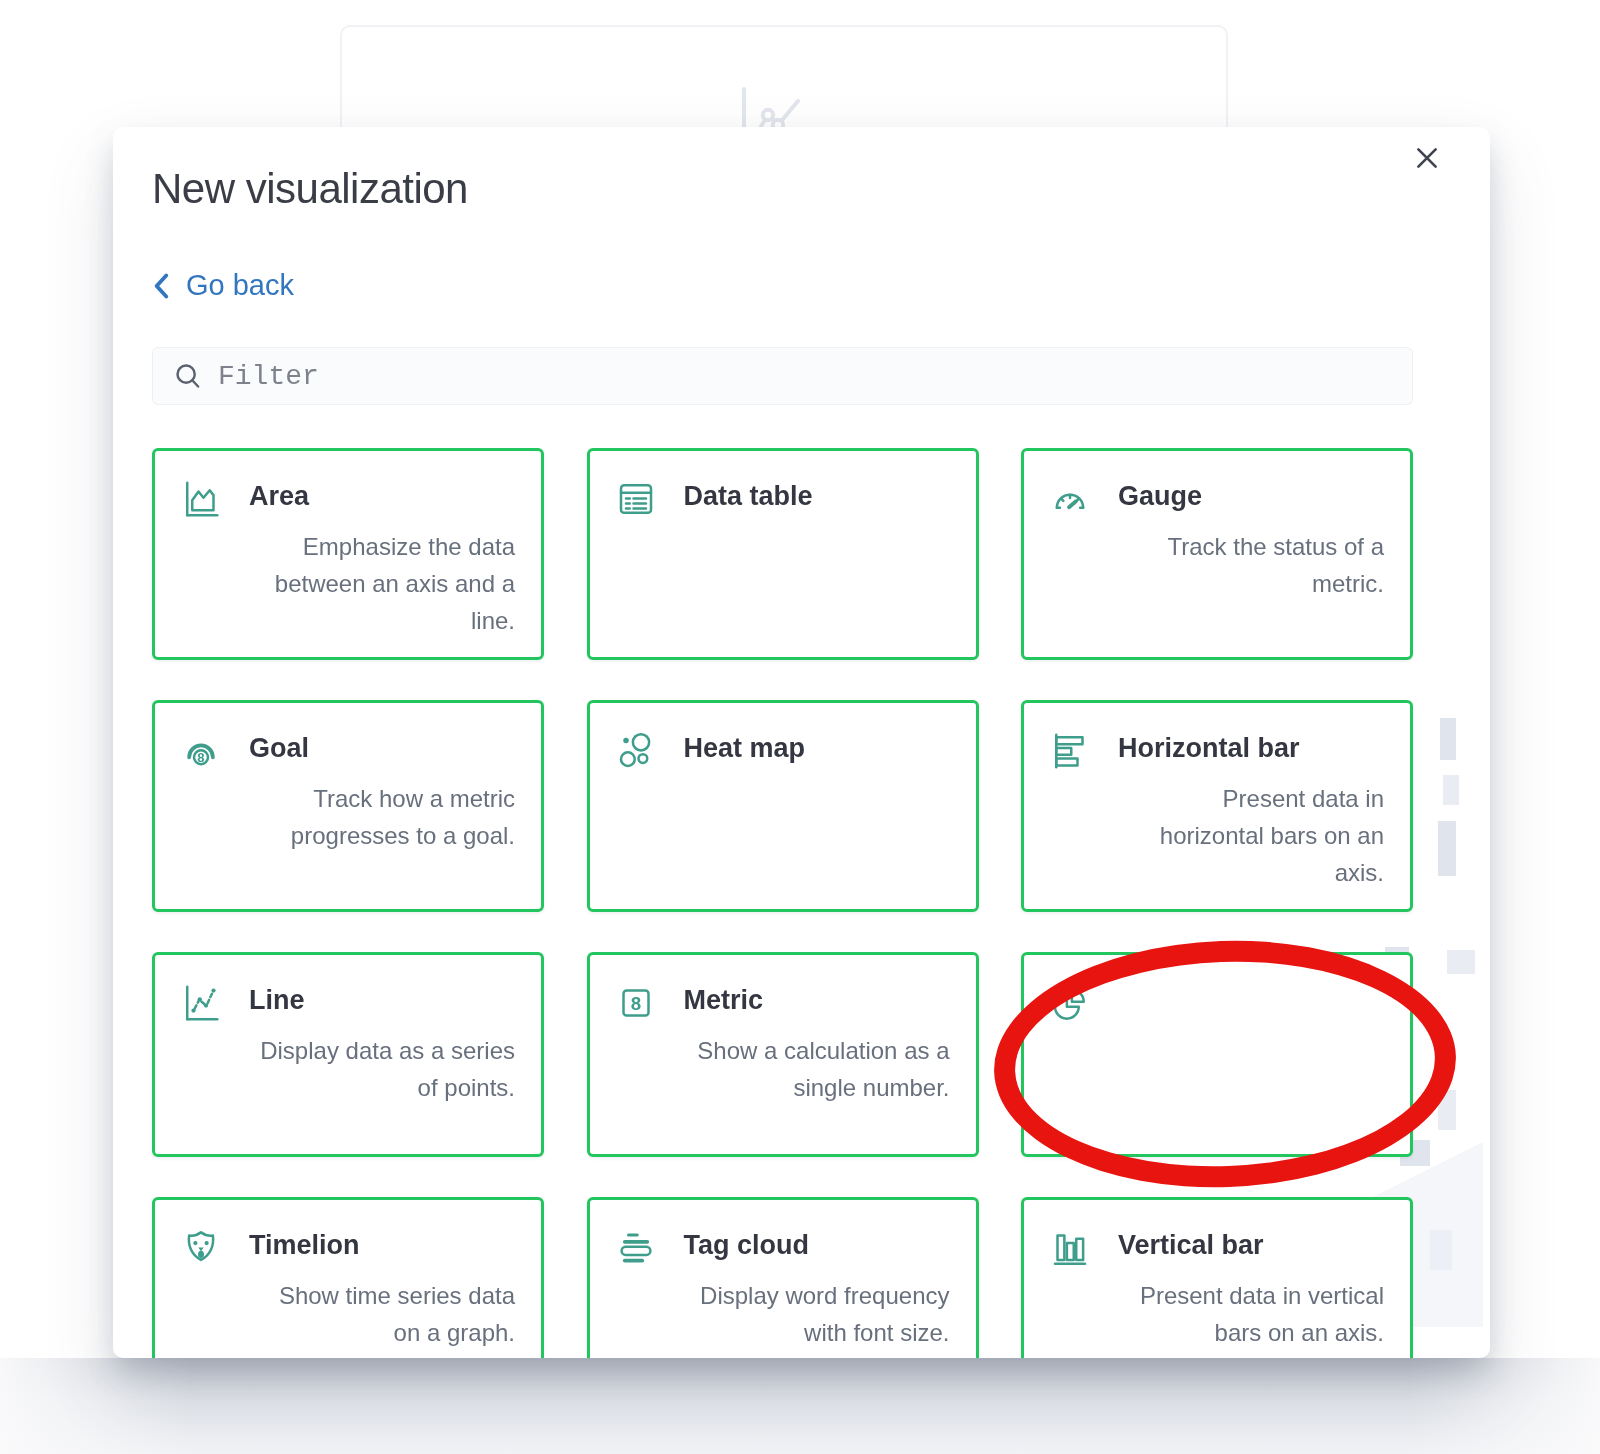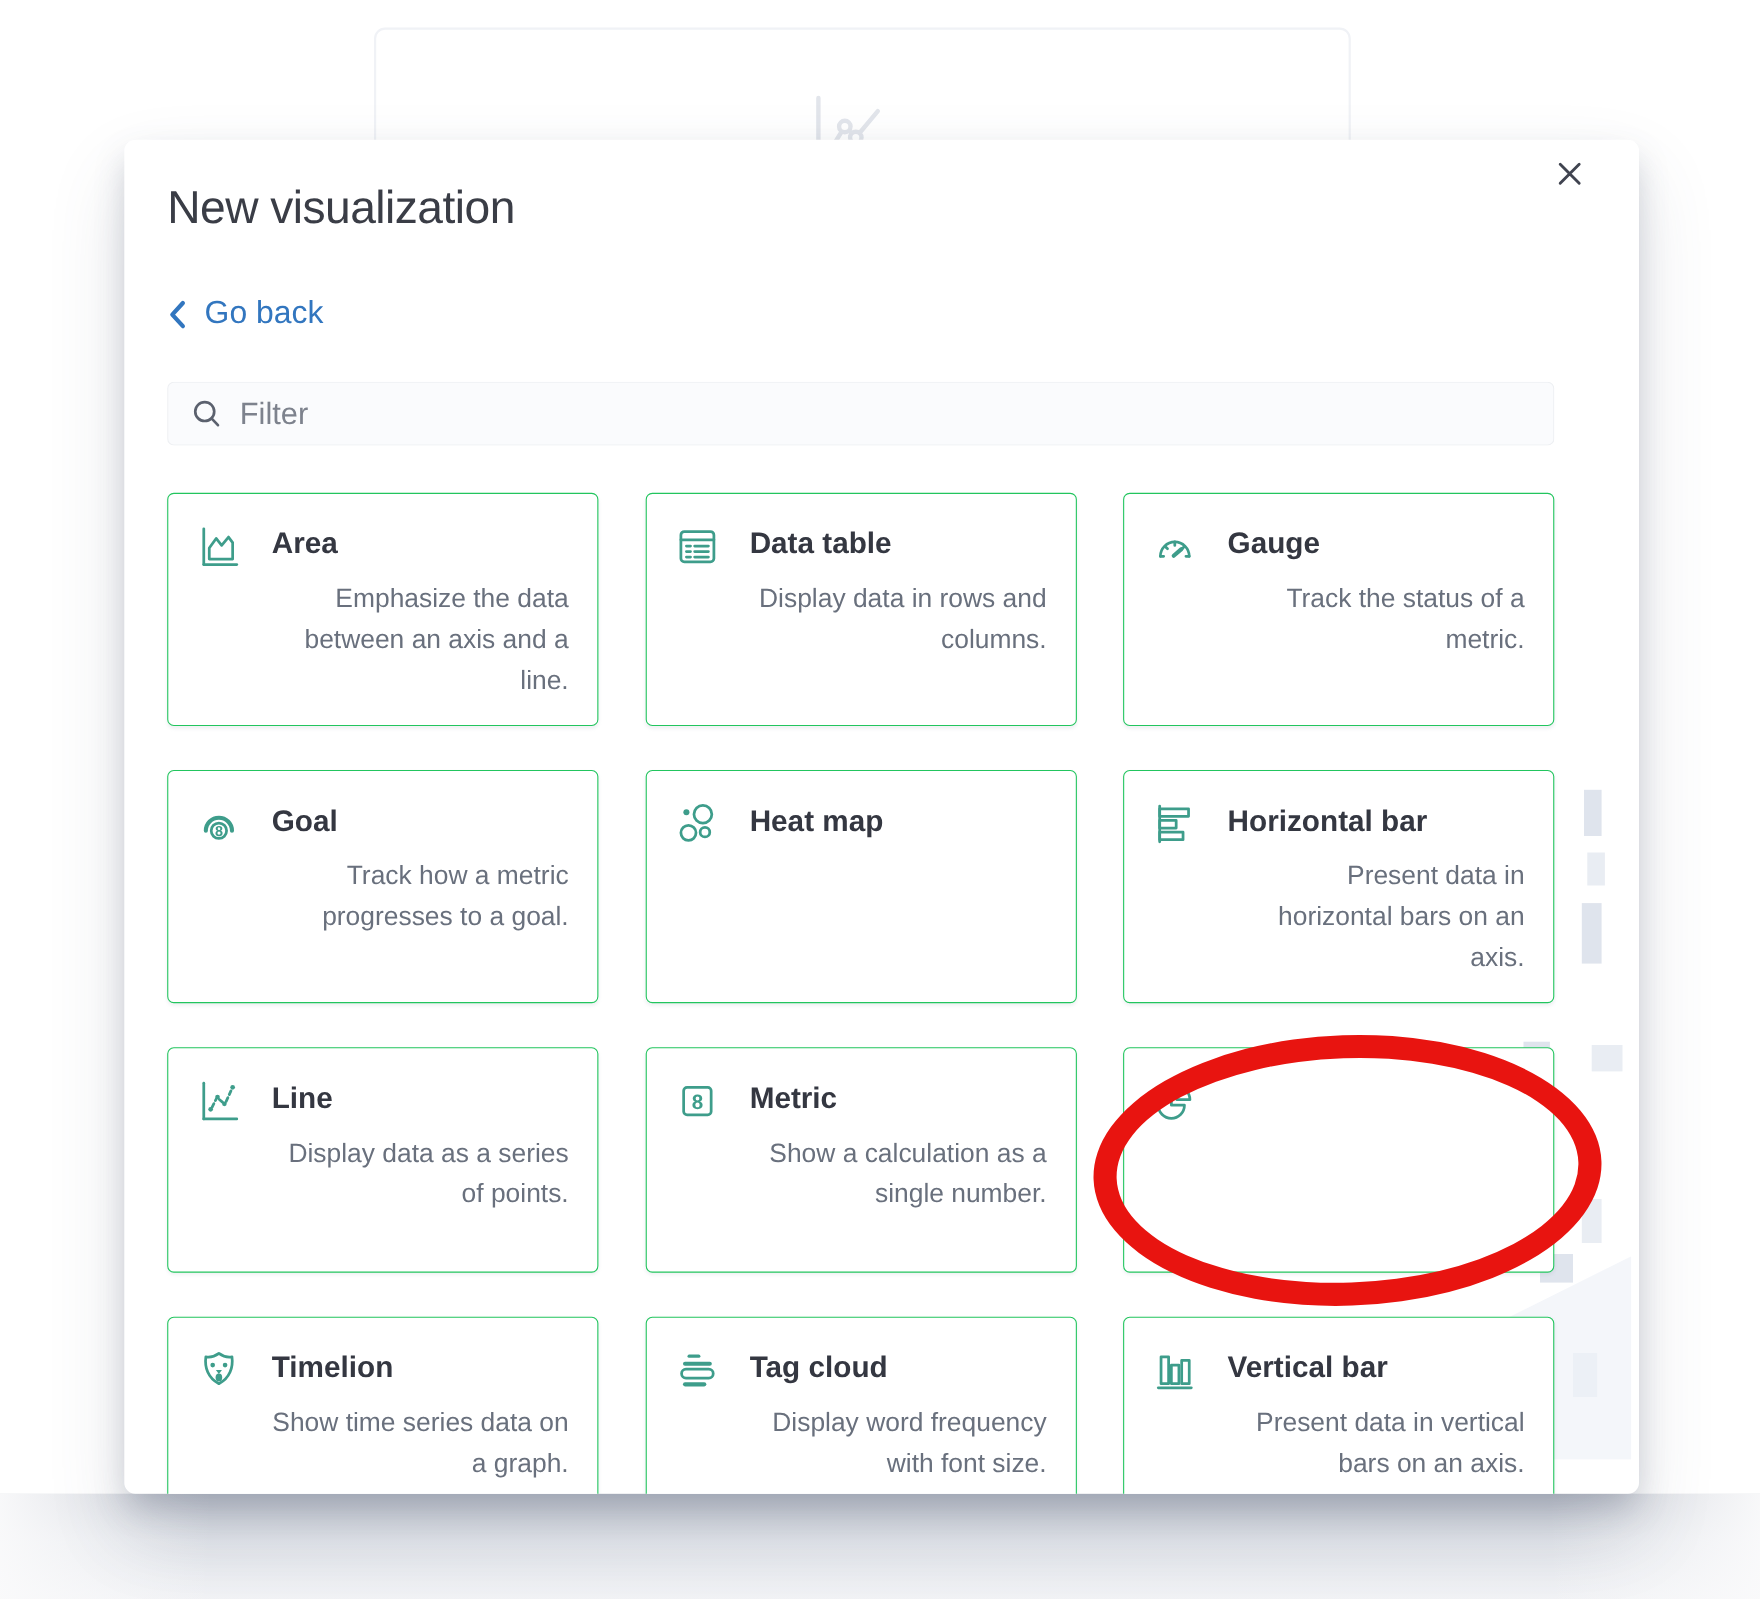--- a/index.html
+++ b/index.html
@@ -35,41 +35,41 @@
   .close-btn{position:absolute;top:16px;right:48px;width:30px;height:30px;cursor:pointer;}
   .go-back{
     position:absolute;left:39px;top:142px;display:flex;align-items:center;gap:16px;
     color:var(--link);font-size:29px;font-weight:500;cursor:pointer;
   }
   .filter-wrap{position:absolute;left:39px;top:220px;width:1261px;height:58px;}
   .filter-wrap svg{position:absolute;left:21px;top:14px;}
   .filter-input{
     width:100%;height:58px;box-sizing:border-box;border:none;outline:none;
     background:#fafbfd;border-radius:6px;padding:0 20px 0 66px;
-    font-family:Liberation Sans, sans-serif;font-size:28px;color:#343741;
+    font-family:Liberation Mono, monospace;font-size:28px;color:#343741;
     box-shadow:inset 0 0 0 1px rgba(16,38,66,.05);
   }
   .filter-input::placeholder{color:#7d828d;}
   
   .deco{position:absolute;z-index:1;}
   .d1{background:#dfe4ed;}
   .d2{background:#e9edf3;}
   .wedge{
     position:absolute;left:1000px;top:1015px;width:370px;height:185px;z-index:1;
     background:#eef1f7;opacity:.65;clip-path:polygon(0 100%,100% 0,100% 100%);
   }
   
   .grid{
     position:absolute;left:39px;top:321px;width:1261px;z-index:2;
     display:grid;grid-template-columns:repeat(3,392px);
     grid-template-rows:212px 212px 205px 210px;
     column-gap:42.5px;row-gap:40px;
   }
   .card{
-    box-sizing:border-box;background:#fff;border:1px solid #22c55e;border-radius:6px;
+    box-sizing:border-box;background:#fff;border:3px solid #22c55e;border-radius:6px;
     box-shadow:0 2px 3px rgba(152,162,179,.14);
     padding:28px 26px;display:flex;align-items:flex-start;gap:28px;cursor:pointer;
   }
   .icon{flex:0 0 40px;margin-top:0;}
   .icon svg{width:40px;height:40px;stroke:var(--accent);fill:none;
     stroke-width:2;stroke-linecap:round;stroke-linejoin:round;}
   .icon svg .f{fill:var(--accent);stroke:none;}
   .icon svg text{font-family:"Liberation Sans",sans-serif;}
   .card-title{font-size:27px;font-weight:700;color:#343741;margin-top:2px;}
   .card-desc{font-size:24px;color:#69707D;line-height:37px;margin-top:16px;max-width:282px;text-align:right;}
@@ -147,21 +147,20 @@
     <div class="card">
       <span class="icon">
         <svg viewBox="0 0 32 32">
           <rect x="4" y="5" width="24" height="22" rx="2.5"></rect>
           <path d="M4 11h24"></path>
           <path d="M8 15.5h3M14 15.5h10M8 19.5h3M14 19.5h10M8 23.5h3M14 23.5h10"></path>
         </svg>
       </span>
       <div class="card-text">
         <div class="card-title">Data table</div>
-        <div class="card-desc">Display data in rows and columns.</div>
       </div>
     </div>
 
     <div class="card">
       <span class="icon">
         <svg viewBox="0 0 32 32">
           <path d="M5.5 23a10.5 10.5 0 0 1 21 0"></path>
           <path d="M16 12.5v2.6M9 15.8l1.7 1.7M23 15.8l-1.7 1.7M5.5 23h2.4M24.1 23h2.4"></path>
           <path d="M15.2 22.6l5.6-4.8" stroke-width="3"></path>
         </svg>

